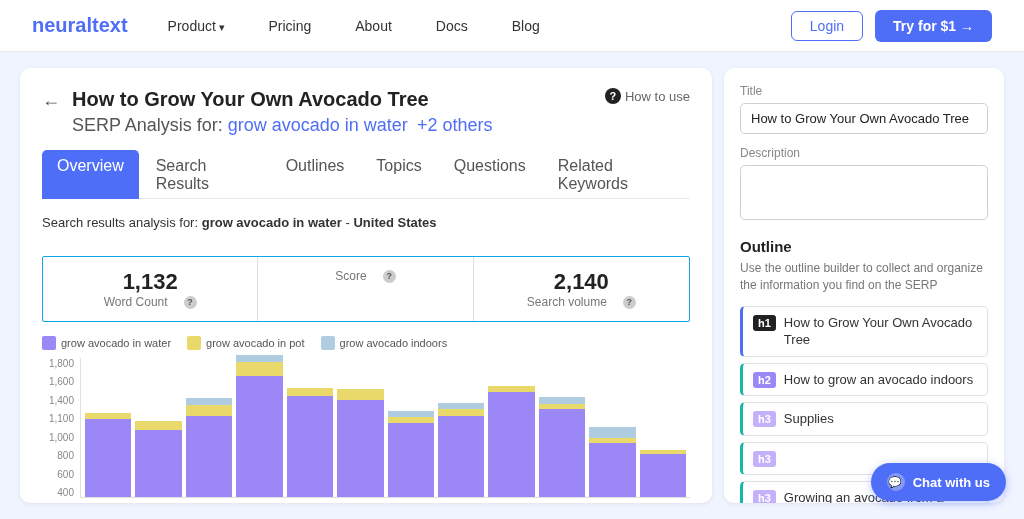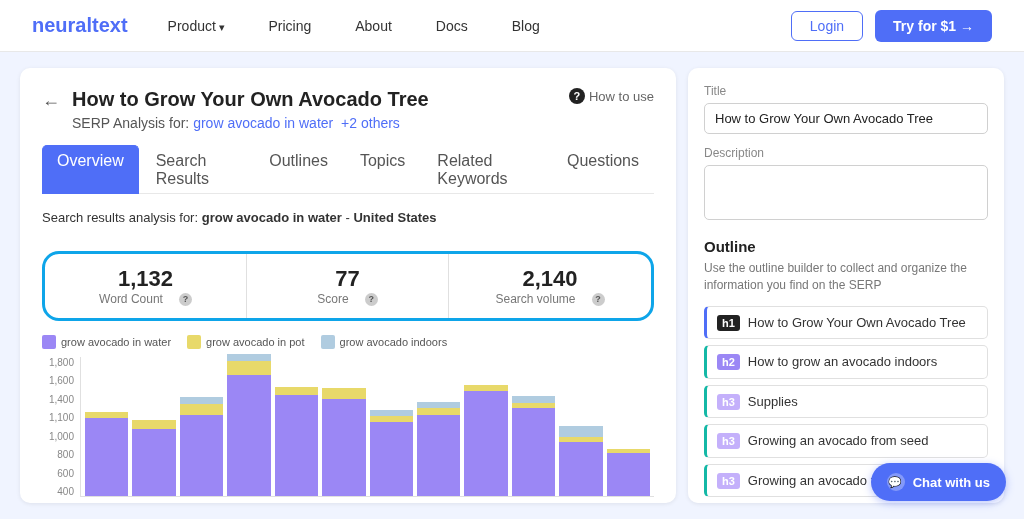--- a/index.html
+++ b/index.html
@@ -120,21 +120,21 @@
       color: #fff;
       border-radius: 50%;
       font-size: 11px;
       display: inline-flex;
       align-items: center;
       justify-content: center;
       font-weight: 700;
     }
 
     .serp-info {
-      font-size: 14px;
+      font-size: 18px;
       color: #555;
       margin-left: 30px;
       margin-bottom: 14px;
     }
     .serp-info a { color: #4f6ef7; text-decoration: none; }
 
     
     .tabs {
       display: flex;
       gap: 2px;
@@ -162,22 +162,22 @@
     .analysis-label {
       font-size: 13px;
       color: #333;
       margin-bottom: 26px;
     }
     .analysis-label strong { font-weight: 700; }
 
     .stats-grid {
       display: grid;
       grid-template-columns: 1fr 1fr 1fr;
-      border: 3px solid #0ea5e9;
-      border-radius: 17px;
+      border: 1px solid #0ea5e9;
+      border-radius: 2px;
       overflow: hidden;
       margin-bottom: 14px;
     }
     .stat-cell {
       padding: 12px 10px;
       text-align: center;
       border-right: 1px solid #e0e0e0;
     }
     .stat-cell:last-child { border-right: none; }
     .stat-value {
@@ -259,21 +259,21 @@
     }
     .bar-stack {
       display: flex;
       flex-direction: column-reverse;
       align-items: center;
       width: 100%;
     }
 
     
     .right-panel {
-      width: 316px;
+      width: 280px;
       background: #fff;
       border-radius: 10px;
       padding: 16px;
       box-shadow: 0 1px 4px rgba(0,0,0,0.08);
       overflow-y: auto;
       max-height: 467px;
     }
     .field-label {
       font-size: 12px;
       color: #888;
@@ -412,41 +412,40 @@
       <span>SERP Analysis for:</span>
       <a>grow avocado in water</a>
       <a style="margin-left:4px;">+2 others</a>
     </div>
 
     <div class="tabs">
       <div class="tab active">Overview</div>
       <div class="tab">Search Results</div>
       <div class="tab">Outlines</div>
       <div class="tab">Topics</div>
+      <div class="tab">Questions</div>
       <div class="tab">Related Keywords</div>
-      <div class="tab">Questions</div>
     </div>
 
     <div class="analysis-label">
       <span>Search results analysis for:</span>
       <strong>grow avocado in water</strong>
       <span> - </span>
       <strong>United States</strong>
     </div>
 
     <div class="stats-grid">
       <div class="stat-cell">
         <span class="stat-value">1,132</span>
         <div class="stat-label">
           <span>Word Count</span>
           <span class="q-sm">?</span>
         </div>
       </div>
       <div class="stat-cell">
-        <span class="stat-value">77</span>
         <div class="stat-label">
           <span>Score</span>
           <span class="q-sm">?</span>
         </div>
       </div>
       <div class="stat-cell">
         <span class="stat-value">2,140</span>
         <div class="stat-label">
           <span>Search volume</span>
           <span class="q-sm">?</span>
@@ -584,21 +583,20 @@
         <div class="outline-item left-accent-light">
           <span class="h-tag h2-tag">h2</span>
           <span class="outline-item-text">How to grow an avocado indoors</span>
         </div>
         <div class="outline-item left-accent-light">
           <span class="h-tag h3-tag">h3</span>
           <span class="outline-item-text">Supplies</span>
         </div>
         <div class="outline-item left-accent-light">
           <span class="h-tag h3-tag">h3</span>
-          <span class="outline-item-text">Growing an avocado from seed</span>
         </div>
         <div class="outline-item left-accent-light">
           <span class="h-tag h3-tag">h3</span>
           <span class="outline-item-text">Growing an avocado from a young tree</span>
         </div>
       </div>
   </div>
 </div>
 
 <div class="chat-button">

